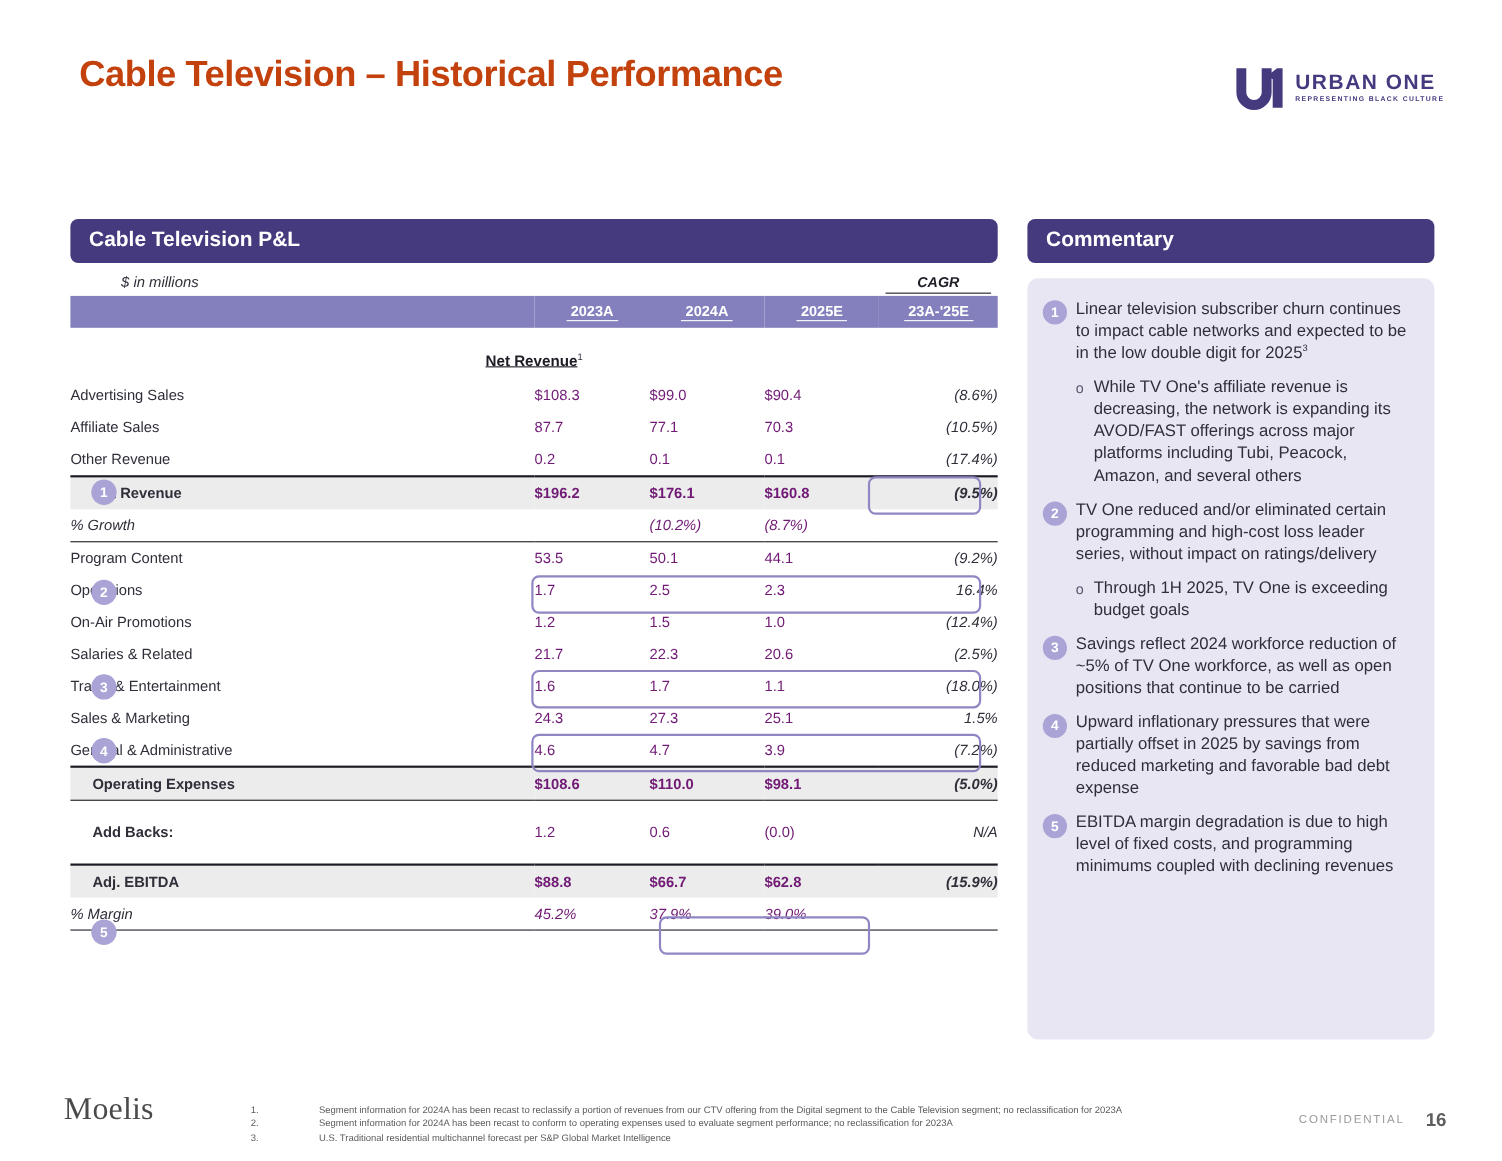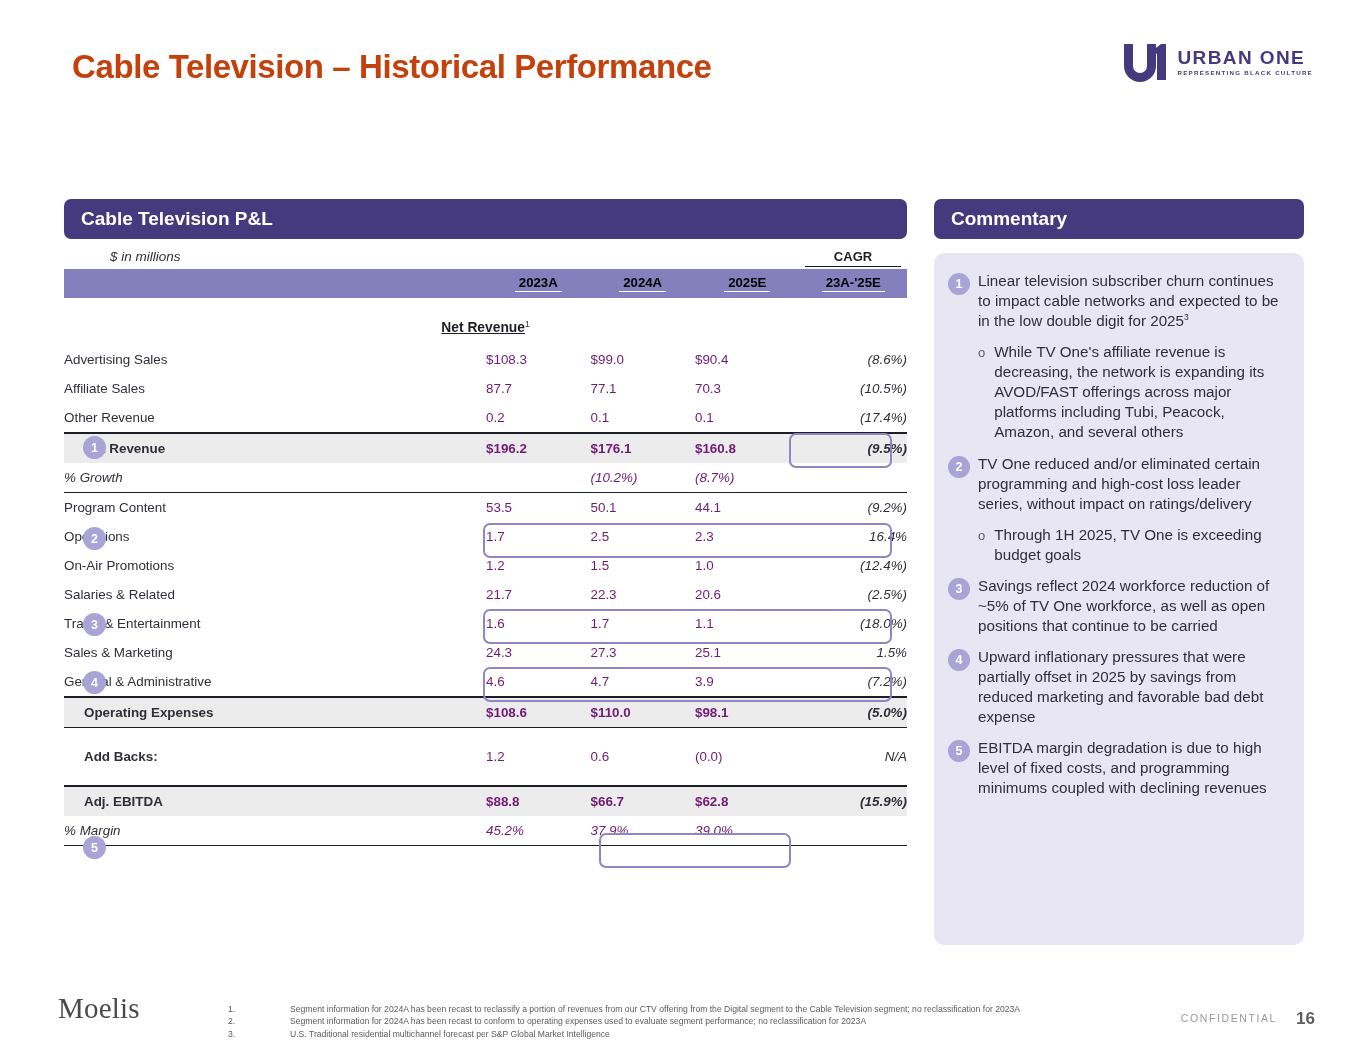--- a/index.html
+++ b/index.html
@@ -14,21 +14,21 @@
   .slide{position:absolute;inset:0;}
 
   
   .slide-title{
     position:absolute;left:72px;top:48px;
     font-size:33px;font-weight:bold;letter-spacing:-0.4px;
     color:#c2410c;
     white-space:nowrap;
   }
   .logo{
-    position:absolute;right:52px;top:42px;
+    position:absolute;right:52px;top:60px;
     display:flex;align-items:center;gap:9px;
   }
   .logo-mark{width:46px;height:40px;position:relative;}
   .logo-words{display:flex;flex-direction:column;line-height:1;}
   .logo-main{font-size:19px;font-weight:bold;color:#45397f;letter-spacing:1.4px;}
   .logo-sub{font-size:6.2px;font-weight:bold;color:#45397f;letter-spacing:1.25px;margin-top:3px;}
 
   
   .panel-head{
     position:absolute;height:40px;border-radius:7px;
@@ -39,33 +39,33 @@
   }
   #pl-head{left:64px;top:199px;width:843px;}
   #cm-head{left:934px;top:199px;width:370px;}
 
   
   .pl-wrap{position:absolute;left:64px;top:249px;width:843px;}
   .units{font-size:13.5px;font-style:italic;color:#2f2f3a;padding-left:46px;margin-bottom:5px;}
   .cagr-label{
     position:absolute;right:6px;top:0px;width:96px;text-align:center;
     font-size:13px;font-weight:bold;color:#1d1d26;
-    border-bottom:1.6px solid #1d1d26;padding-bottom:2px;
+    border-bottom:1.6px solid #1d1d26;padding-bottom:2px;font-style:italic;
   }
   table.pl{border-collapse:collapse;width:843px;table-layout:fixed;font-size:13.4px;}
   table.pl col.c-lbl{width:420px;}
   table.pl col.c-num{width:104px;}
   table.pl col.c-cagr{width:107px;}
   table.pl td{padding:0;height:29px;vertical-align:middle;}
   td.lbl{padding-left:46px;color:#2f2f3a;}
   td.num{text-align:left;padding-right:24px;color:#701a75;white-space:nowrap;}
   td.cagr{text-align:right;padding-right:22px;font-style:italic;color:#2f2f3a;white-space:nowrap;}
 
   tr.hdrrow{background:#8480bd;height:27px;}
-  tr.hdrrow td{color:#000000;font-weight:bold;font-size:13.2px;text-align:center;padding:0;}
+  tr.hdrrow td{color:#ffffff;font-weight:bold;font-size:13.2px;text-align:center;padding:0;}
   .hdr-cell{display:inline-block;border-bottom:1.7px solid #ffffff;padding:0 4px 1px 4px;}
 
   tr.section td{padding-top:13px;padding-bottom:2px;height:32px;text-align:center;}
   .sect-title{font-weight:bold;text-decoration:underline;font-size:13.8px;color:#1d1d26;}
   sup{font-size:8.5px;vertical-align:super;}
 
   tr.total{background:#ececec;height:30px;}
   tr.total td{font-weight:bold;}
   tr.total td.lbl{padding-left:20px;}
   tr.total td.cagr{font-style:italic;font-weight:bold;}

